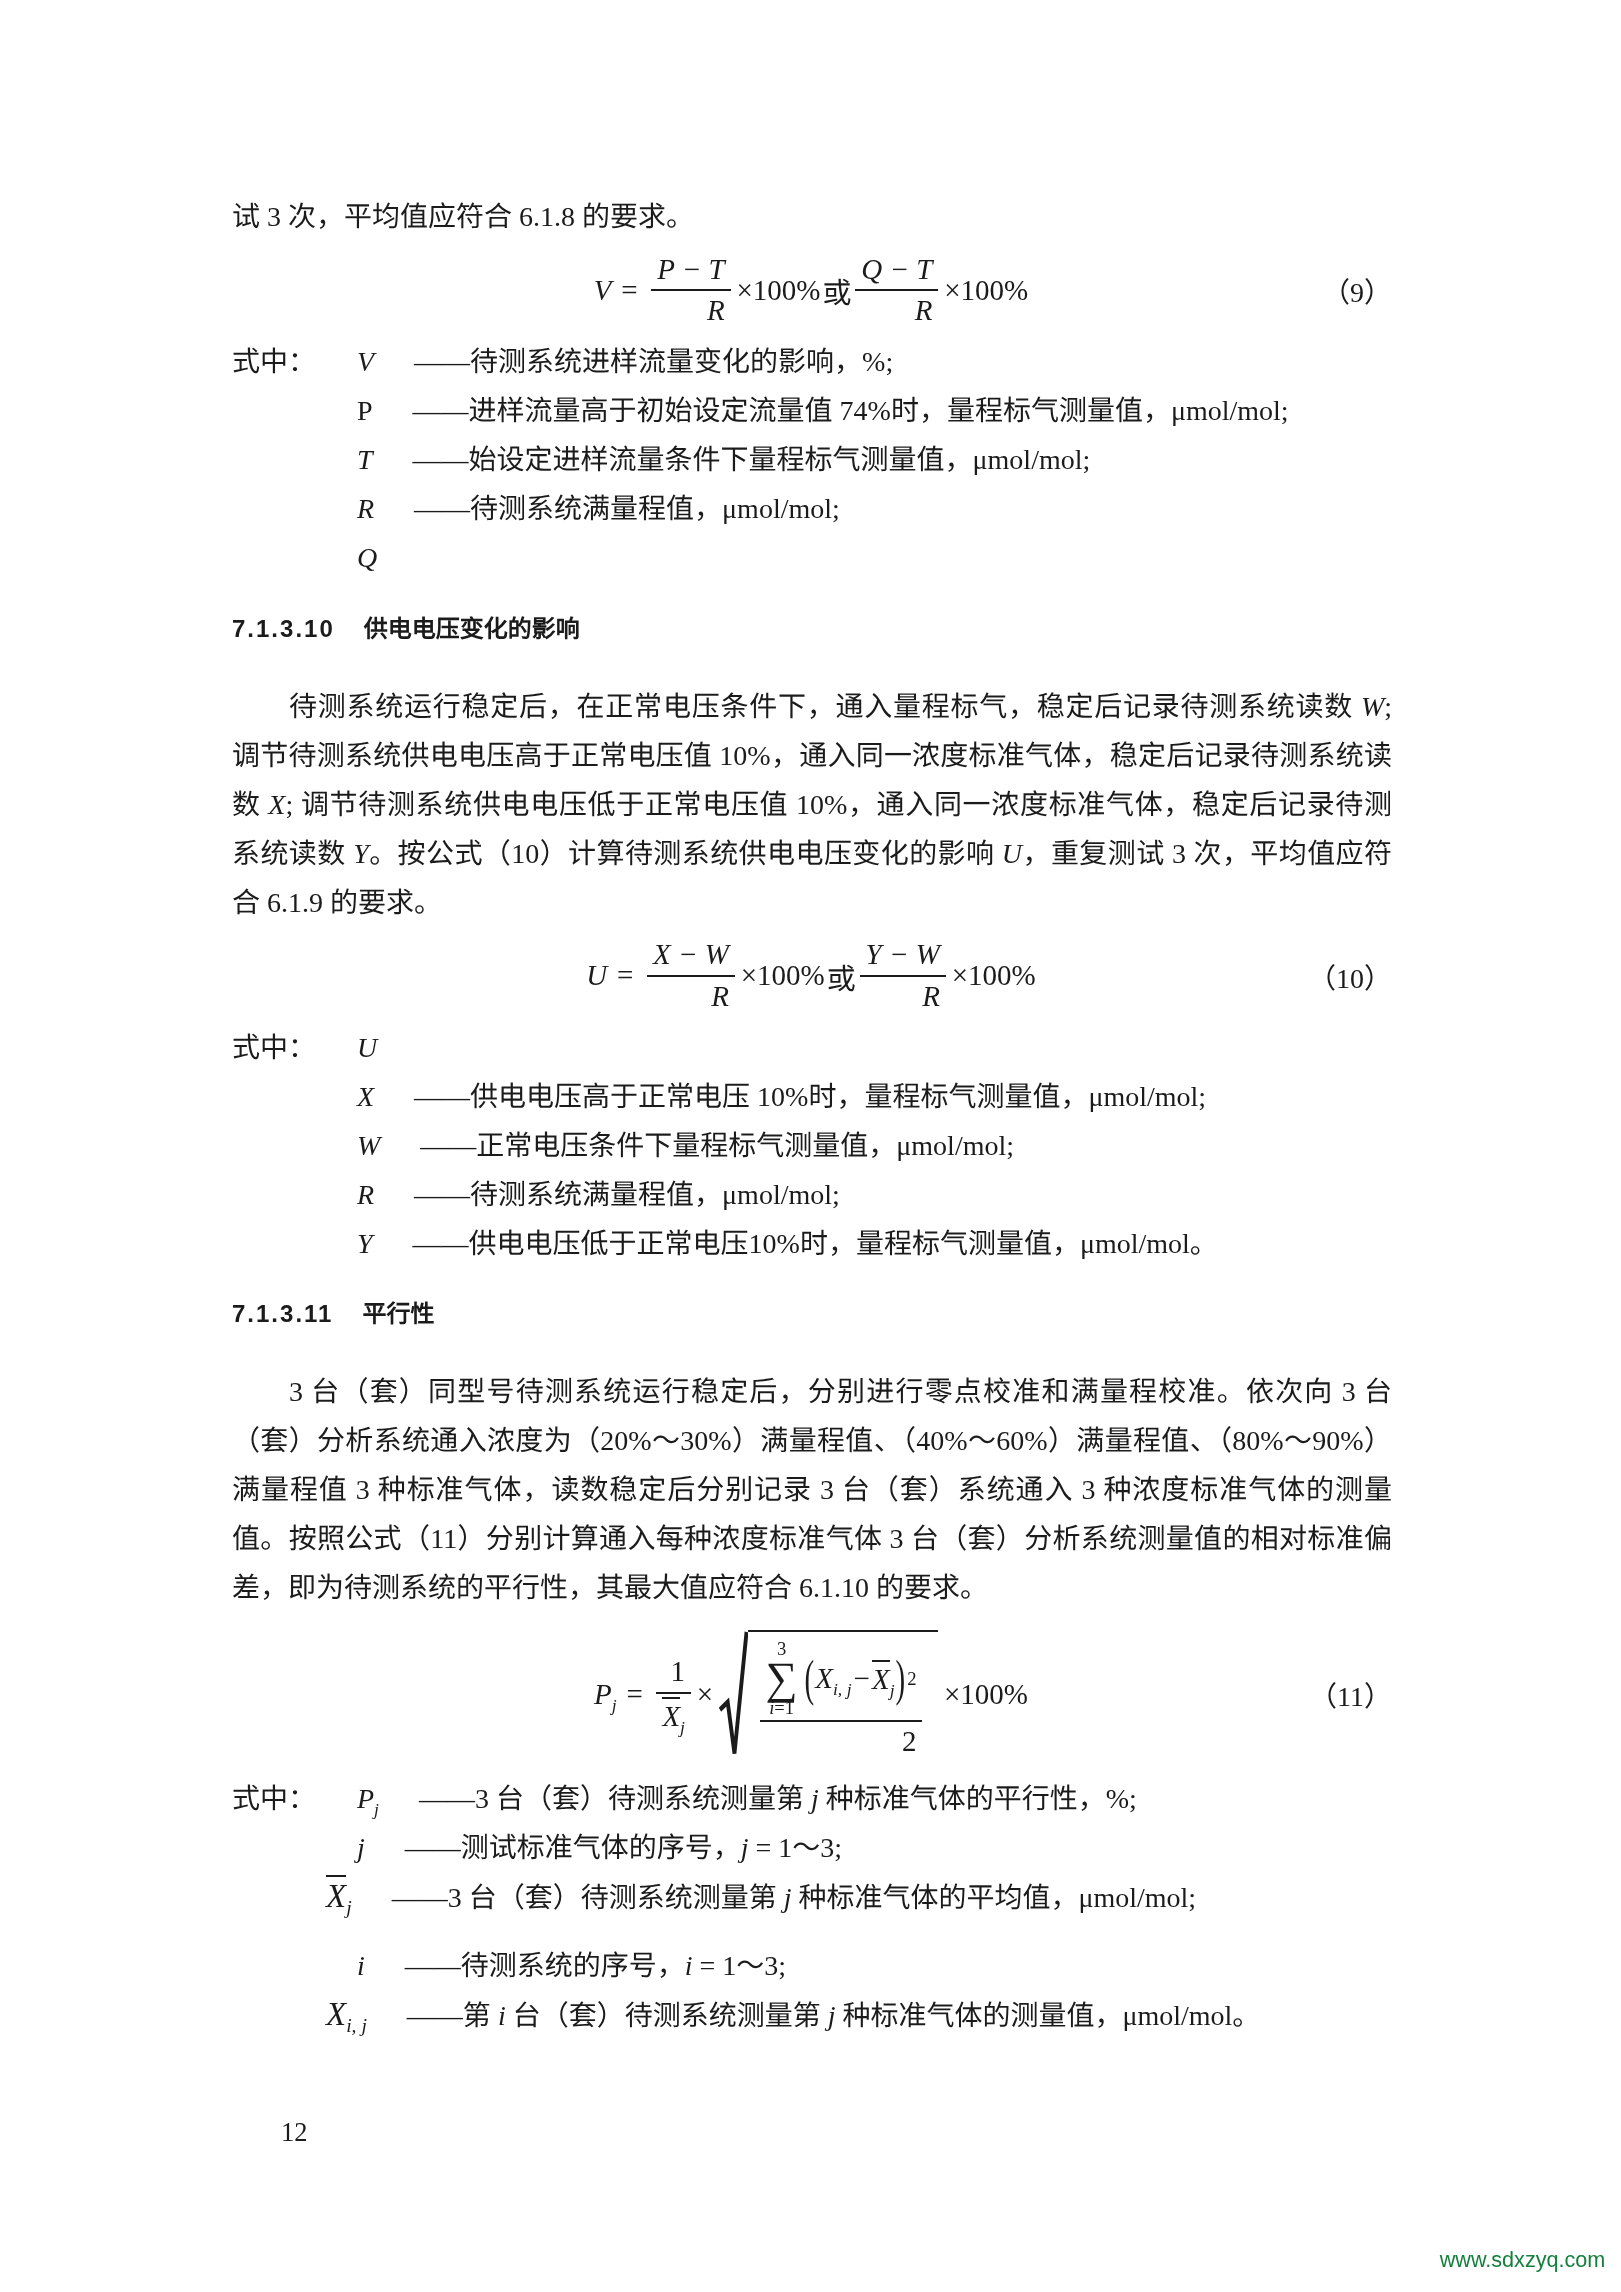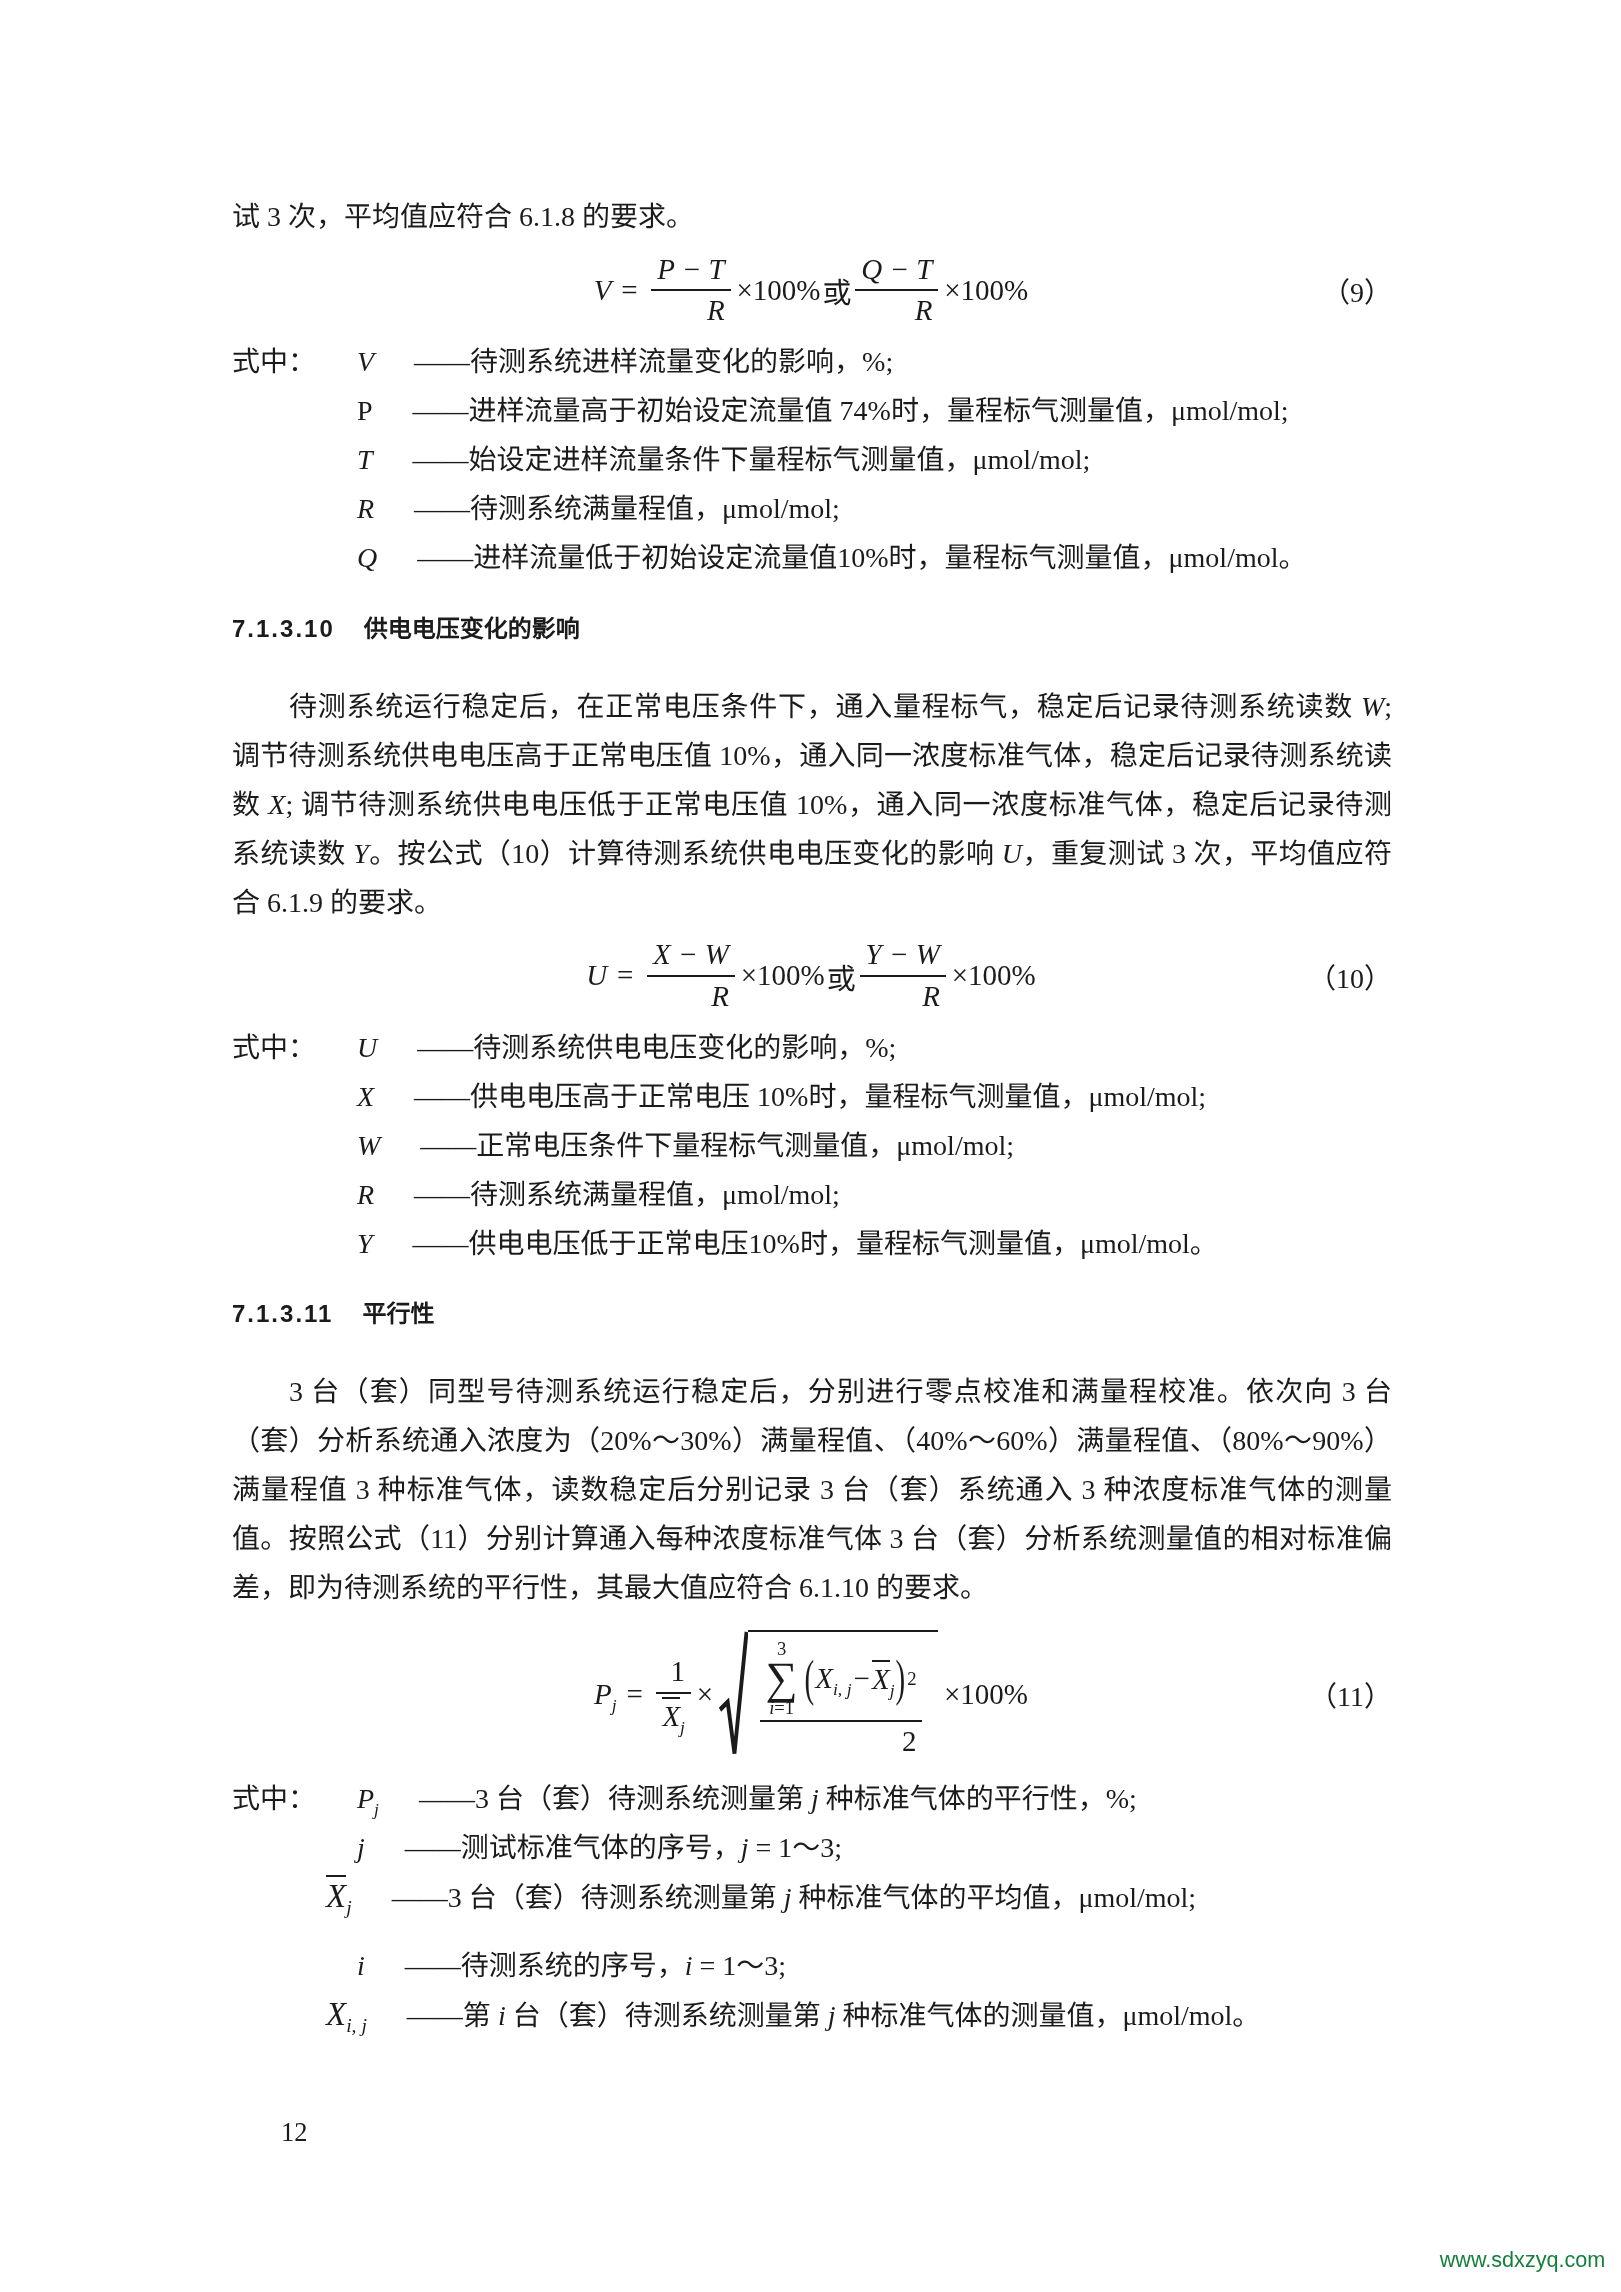--- a/index.html
+++ b/index.html
@@ -225,21 +225,20 @@
         <span class="def-desc">——始设定进样流量条件下量程标气测量值，μmol/mol;</span>
       </div>
       <div class="def-row">
         <span class="def-prefix"></span>
         <span class="def-sym vr">R</span>
         <span class="def-desc">——待测系统满量程值，μmol/mol;</span>
       </div>
       <div class="def-row">
         <span class="def-prefix"></span>
         <span class="def-sym vr">Q</span>
-        <span class="def-desc">——进样流量低于初始设定流量值10%时，量程标气测量值，μmol/mol。</span>
       </div>
     </div>
 
     <div class="heading">
       <span class="h-num">7.1.3.10</span><span>供电电压变化的影响</span>
     </div>
     <p class="para">待测系统运行稳定后，在正常电压条件下，通入量程标气，稳定后记录待测系统读数 <i>W</i>; 调节待测系统供电电压高于正常电压值 10%，通入同一浓度标准气体，稳定后记录待测系统读数 <i>X</i>; 调节待测系统供电电压低于正常电压值 10%，通入同一浓度标准气体，稳定后记录待测系统读数 <i>Y</i>。按公式（10）计算待测系统供电电压变化的影响 <i>U</i>，重复测试 3 次，平均值应符合 6.1.9 的要求。</p>
 
     <div class="formula-row">
       <span class="formula">
@@ -259,21 +258,20 @@
         </span>
         <span class="op">×100%</span>
       </span>
       <span class="ftag">（10）</span>
     </div>
 
     <div class="def-list">
       <div class="def-row">
         <span class="def-prefix">式中：</span>
         <span class="def-sym vr">U</span>
-        <span class="def-desc">——待测系统供电电压变化的影响，%;</span>
       </div>
       <div class="def-row">
         <span class="def-prefix"></span>
         <span class="def-sym vr">X</span>
         <span class="def-desc">——供电电压高于正常电压 10%时，量程标气测量值，μmol/mol;</span>
       </div>
       <div class="def-row">
         <span class="def-prefix"></span>
         <span class="def-sym vr">W</span>
         <span class="def-desc">——正常电压条件下量程标气测量值，μmol/mol;</span>

